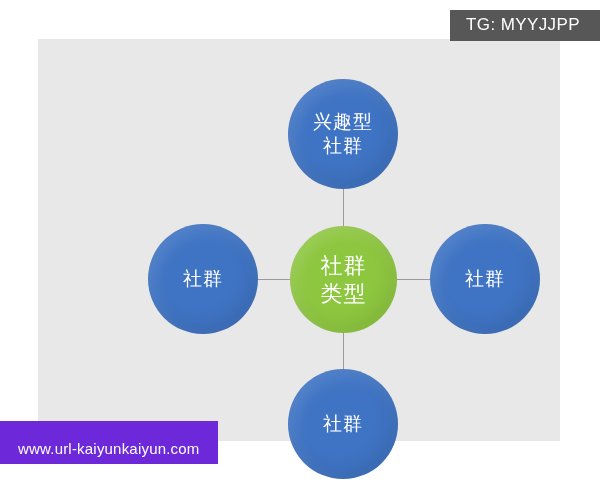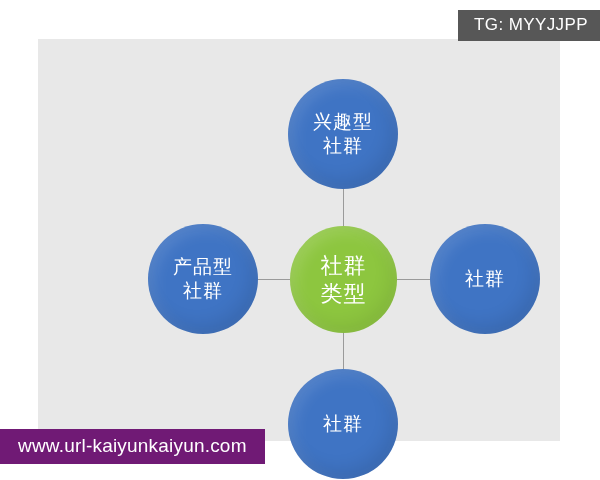--- a/index.html
+++ b/index.html
@@ -90,53 +90,52 @@
   #node-center   { left: 252px; top: 187px; }
 
   
   #tg-badge {
     position: absolute;
     right: 0px;
     top: 10px;
     background: #575757;
     color: #ffffff;
     font-size: 17px;
-    padding: 5px 12px 6px 16px;
+    padding: 5px 20px 6px 16px;
     letter-spacing: 0.4px;
     white-space: nowrap;
   }
   #site-watermark {
     position: absolute;
     left: 0px;
     bottom: 16px;
-    background: #701a75;
+    background: #6d28d9;
     color: #ffffff;
-    font-size: 19px;
-    padding: 6px 18px 7px 18px;
+    font-size: 15px;
+    padding: 19px 18px 7px 18px;
     letter-spacing: 0.2px;
     white-space: nowrap;
   }
 </style>
 </head>
 <body>
 
 <div id="diagram-canvas">
 
   <div class="connector horizontal" id="connector-left"></div>
   <div class="connector horizontal" id="connector-right"></div>
   <div class="connector vertical" id="connector-top"></div>
   <div class="connector vertical" id="connector-bottom"></div>
 
   <div class="node branch" id="node-interest">
     <span class="node-line">兴趣型</span>
     <span class="node-line">社群</span>
   </div>
 
   <div class="node branch" id="node-product">
-    <span class="node-line">产品型</span>
     <span class="node-line">社群</span>
   </div>
 
   <div class="node branch" id="node-brand">
     <span class="node-line">社群</span>
   </div>
 
   <div class="node branch" id="node-knowledge">
     <span class="node-line">社群</span>
   </div>

